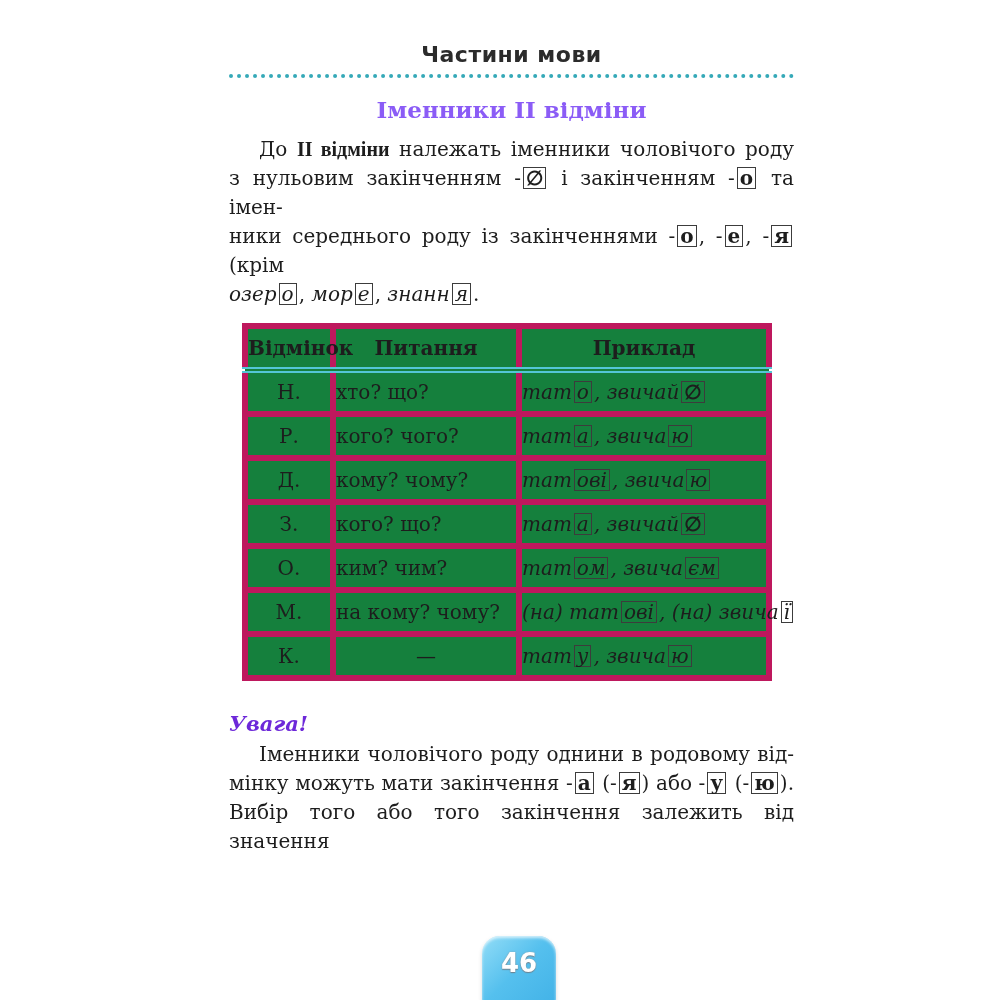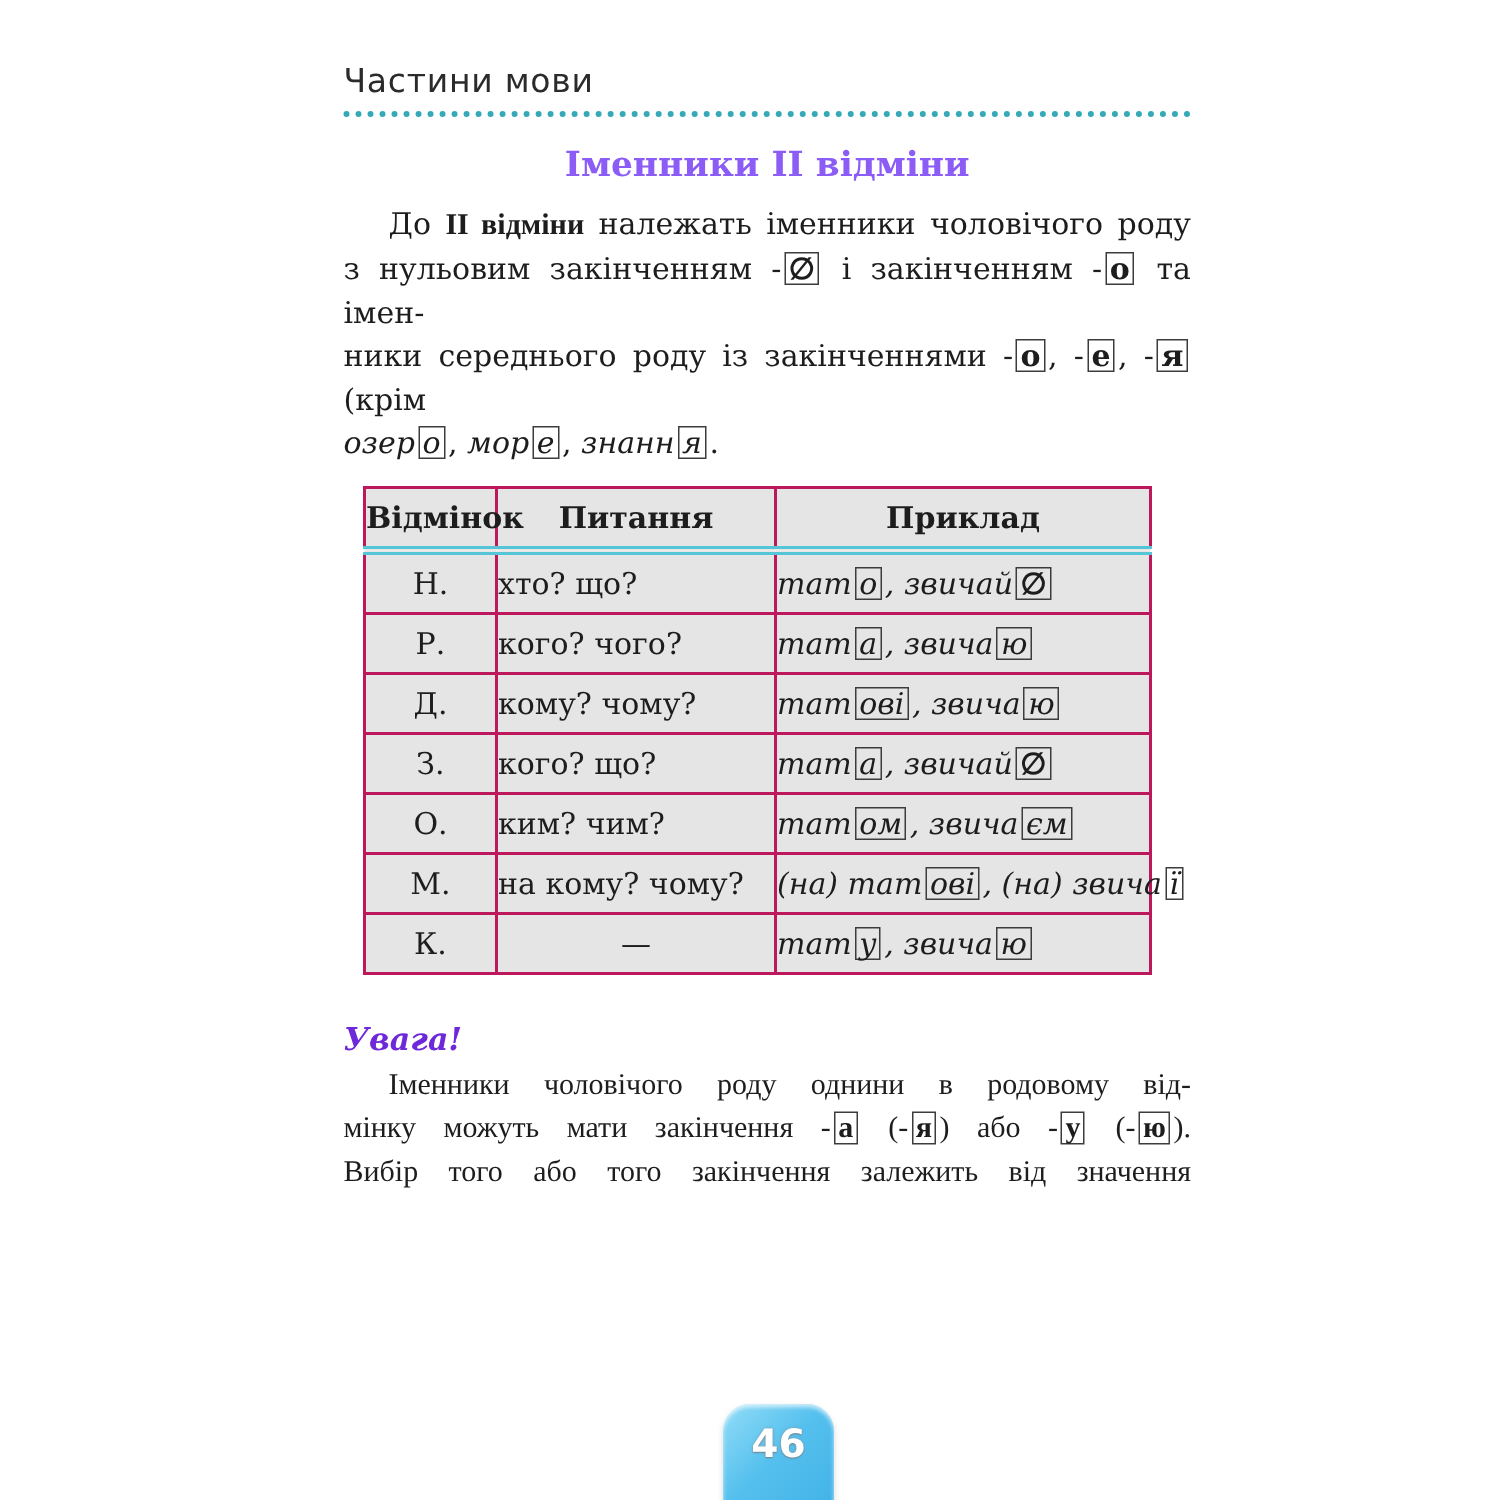--- a/index.html
+++ b/index.html
@@ -3,23 +3,23 @@
 <meta charset="utf-8">
 <style>
   html,body{margin:0;padding:0;}
   body{
     width:1000px;height:1000px;position:relative;overflow:hidden;
     background:#ffffff;color:#1d1d1d;
     font-family:"DejaVu Serif","Liberation Serif",serif;
   }
   .content{position:absolute;left:229px;top:0;width:565px;}
   .page-header{
-    margin-top:42px;
+    margin-top:42px;text-align:center;
     font-family:"DejaVu Sans","Liberation Sans",sans-serif;
-    font-weight:normal;font-size:22px;color:#2b2b2b;letter-spacing:.5px;
+    font-weight:bold;font-size:22px;color:#2b2b2b;letter-spacing:.5px;
   }
   .dotted{height:0;border-top:4px dotted #35a9b8;margin-top:7px;}
   .section-title{
     margin-top:18px;text-align:center;
     font-weight:bold;font-size:23px;color:#8b5cf6;
   }
   .para{font-size:20px;line-height:29px;margin-top:12px;}
   .line{display:block;}
   .line.j{text-align:justify;text-align-last:justify;}
   .line.ind{text-indent:30px;}
@@ -36,33 +36,33 @@
     content:"";position:absolute;top:-3px;left:-2px;right:-2px;height:7px;
     border-top:2px solid #1d1d1d;
     border-radius:50% 50% 0 0 / 100% 100% 0 0;
   }
   table.decl{
     border-collapse:collapse;margin:14px 0 0 13px;
     width:524px;table-layout:fixed;
     font-size:20px;
   }
   table.decl th,table.decl td{
-    border:2px solid #be185d;height:38px;padding:0;
-    background:#e5e5e5;vertical-align:middle;
+    border:6px solid #be185d;height:38px;padding:0;
+    background:#15803d;vertical-align:middle;
   }
   table.decl th{font-weight:bold;text-align:center;border-bottom:6px double #54c6d6;}
   col.c1{width:88px;}col.c2{width:186px;}col.c3{width:250px;}
   td.c-case{text-align:center;}
   td.c-q{text-align:left;padding-left:14px;}
   td.c-ex{text-align:left;padding-left:12px;font-style:italic;white-space:nowrap;}
   .attn-title{
     margin-top:30px;font-style:italic;font-weight:bold;
     font-size:21px;color:#6d28d9;
   }
-  .attn-para{margin-top:4px;font-family:Liberation Serif, serif;}
+  .attn-para{margin-top:4px;}
   .page-badge{
     position:absolute;left:482px;top:936px;width:74px;height:80px;
     border-radius:18px;
     background:linear-gradient(135deg,#93ddf7 0%,#55c0ee 45%,#3fb0e6 100%);
     box-shadow:inset 0 2px 3px rgba(255,255,255,.7), 0 2px 4px rgba(0,0,0,.15);
     display:flex;align-items:flex-start;justify-content:center;
   }
   .page-badge .num{
     margin-top:12px;
     font-family:"DejaVu Sans","Liberation Sans",sans-serif;

